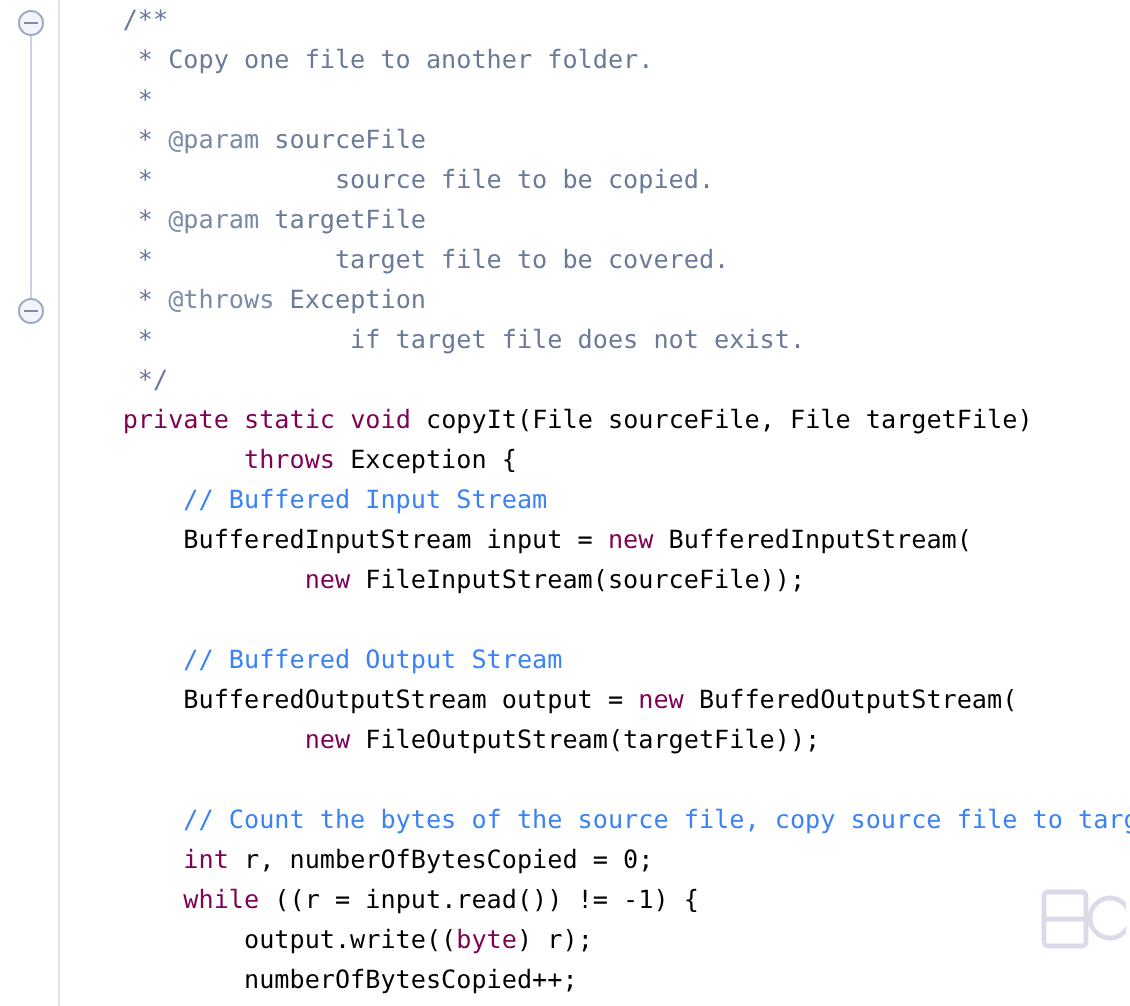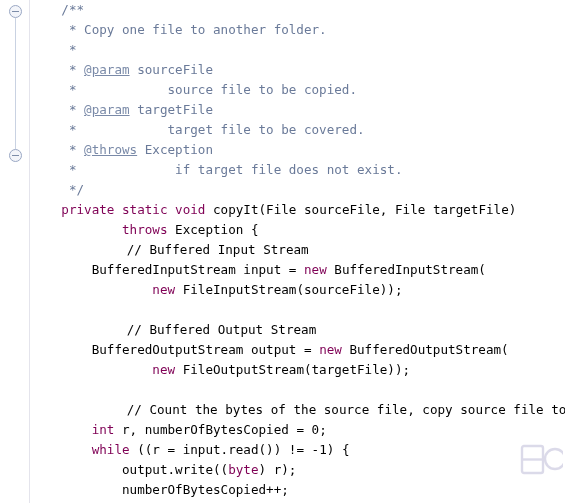--- a/index.html
+++ b/index.html
@@ -77,22 +77,22 @@
     overflow: hidden;
     color: #000000;
   }
   .line {
     height: 20px;
     white-space: pre;
   }
 
   
   .jdoc      { color: #6a7a99; }
-  .jdoc-tag  { color: #7a8aa8; text-decoration: underline; }
-  .cmt       { color: #000000; padding-left: 35px; }
+  .jdoc-tag  { color: #7a8aa8; }
+  .cmt       { color: #3b82f6; }
   .kw        { color: #7f0055; font-weight: normal; }
   .num       { color: #000000; }
   .plain     { color: #000000; }
 
   
   #watermark {
     position: absolute;
     right: 2px;
     bottom: 0px;
     width: 44px;

